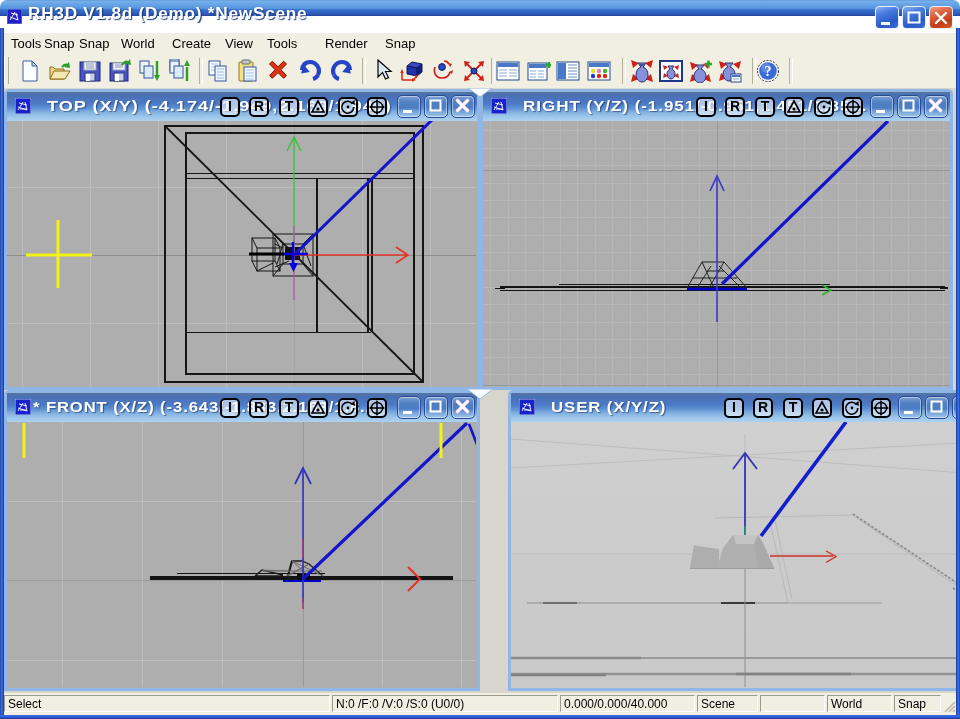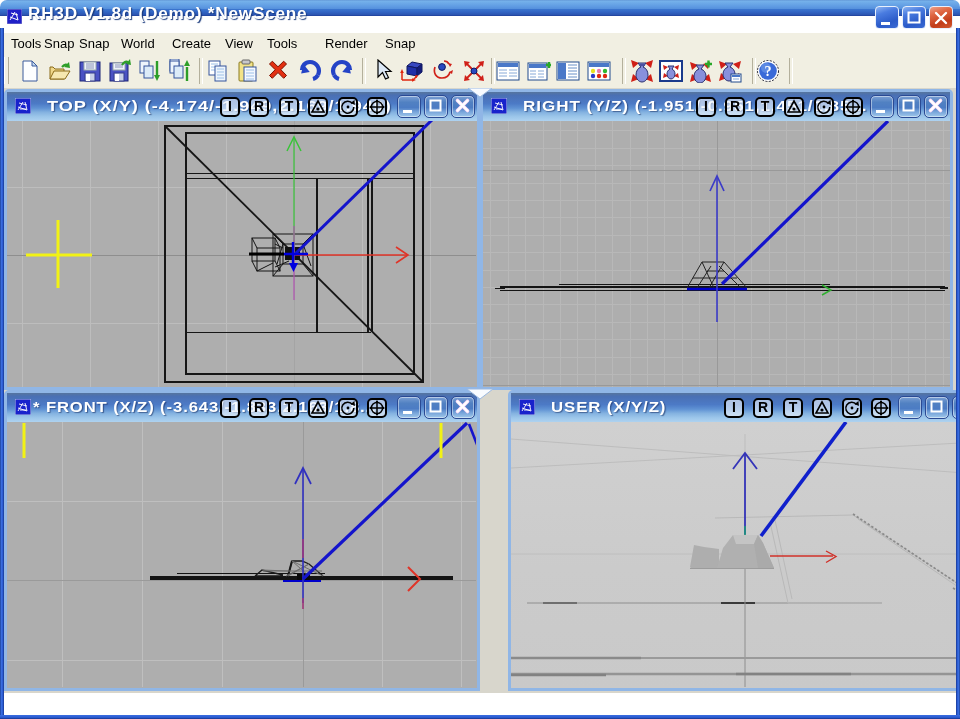--- a/index.html
+++ b/index.html
@@ -504,16 +504,28 @@
 </svg>
         </div>
     </div>
   </div>
   <svg style="position:absolute;left:466px;top:388px;width:28px;height:12px;z-index:5" viewBox="0 0 28 12">
       <polygon points="1,1 27,1 14,11" fill="#f8fbff" stroke="#9ab8e0" stroke-width="1"></polygon>
     </svg>
   <svg style="position:absolute;left:467px;top:88px;width:26px;height:10px;z-index:5" viewBox="0 0 26 10">
       <polygon points="1,0 25,0 13,9" fill="#f8fbff" stroke="#9ab8e0" stroke-width="1"></polygon>
     </svg>
+  <div id="status">
+    <div class="sf" style="left:0px;width:326px">Select</div>
+    <div class="sf" style="left:328px;width:226px">N:0 /F:0 /V:0 /S:0 (U0/0)</div>
+    <div class="sf" style="left:556px;width:135px">0.000/0.000/40.000</div>
+    <div class="sf" style="left:693px;width:61px">Scene</div>
+    <div class="sf" style="left:756px;width:65px"></div>
+    <div class="sf" style="left:823px;width:65px">World</div>
+    <div class="sf" style="left:890px;width:47px">Snap</div>
+    <svg id="grip" width="16" height="16">
+        <path d="M15 5L5 15M15 9L9 15M15 13L13 15" stroke="#b8b4a0" stroke-width="1.5"></path>
+      </svg>
+  </div>
   <div id="bL"></div>
     <div id="bR"></div>
     <div id="bB"></div>
 </div>
 
 </body></html>

